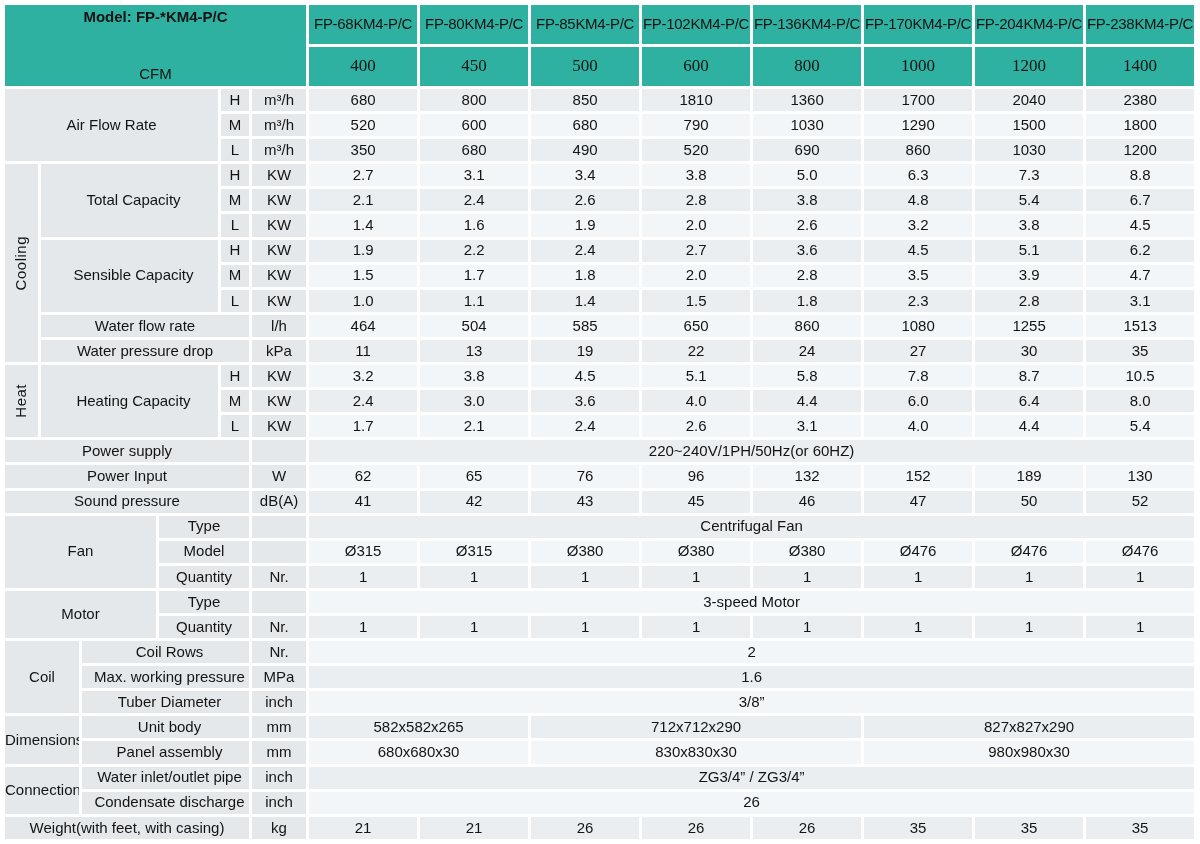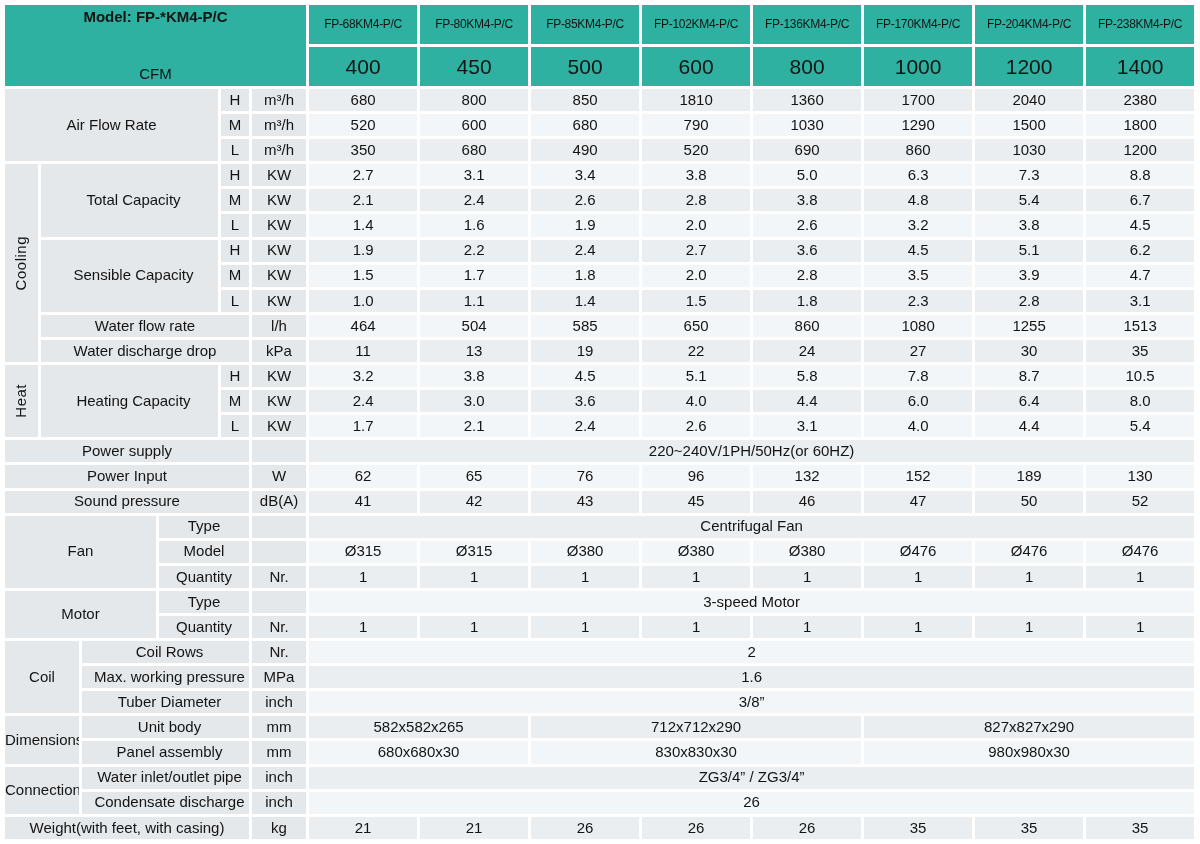--- a/index.html
+++ b/index.html
@@ -14,22 +14,22 @@
   }
   td{
     border:3px solid #ffffff;
     font-size:15px;color:#141414;
     text-align:center;vertical-align:middle;
     padding:0;overflow:hidden;white-space:nowrap;
     line-height:1.1;
   }
   
   td.corner,td.head,td.cfm{background:#2fb1a1;}
-  td.head{font-size:12px;letter-spacing:-0.3px;}
-  td.cfm{font-size:21px;}
+  td.head{font-size:15px;letter-spacing:-0.3px;}
+  td.cfm{font-size:17px;font-family:Liberation Serif, serif;}
   td.corner .line1{font-weight:bold;font-size:15px;padding:4px 0 5px 0;}
   td.corner .line2{font-size:15px;padding:3px 0 4px 0;margin-top:32px;}
   
   td.group,td.label,td.sub,td.unit{background:#e4e8eb;}
   td.label.la{text-align:center;padding-left:8px;}
   td.group.vert div{
     writing-mode:vertical-rl;transform:rotate(180deg);
     margin:0 auto;letter-spacing:0.5px;
   }
   
@@ -201,21 +201,21 @@
         <td class="val">464</td>
         <td class="val">504</td>
         <td class="val">585</td>
         <td class="val">650</td>
         <td class="val">860</td>
         <td class="val">1080</td>
         <td class="val">1255</td>
         <td class="val">1513</td>
       </tr>
       <tr class="d">
-        <td class="label" colspan="4">Water discharge drop</td>
+        <td class="label" colspan="4">Water pressure drop</td>
         <td class="unit">kPa</td>
         <td class="val">11</td>
         <td class="val">13</td>
         <td class="val">19</td>
         <td class="val">22</td>
         <td class="val">24</td>
         <td class="val">27</td>
         <td class="val">30</td>
         <td class="val">35</td>
       </tr>

